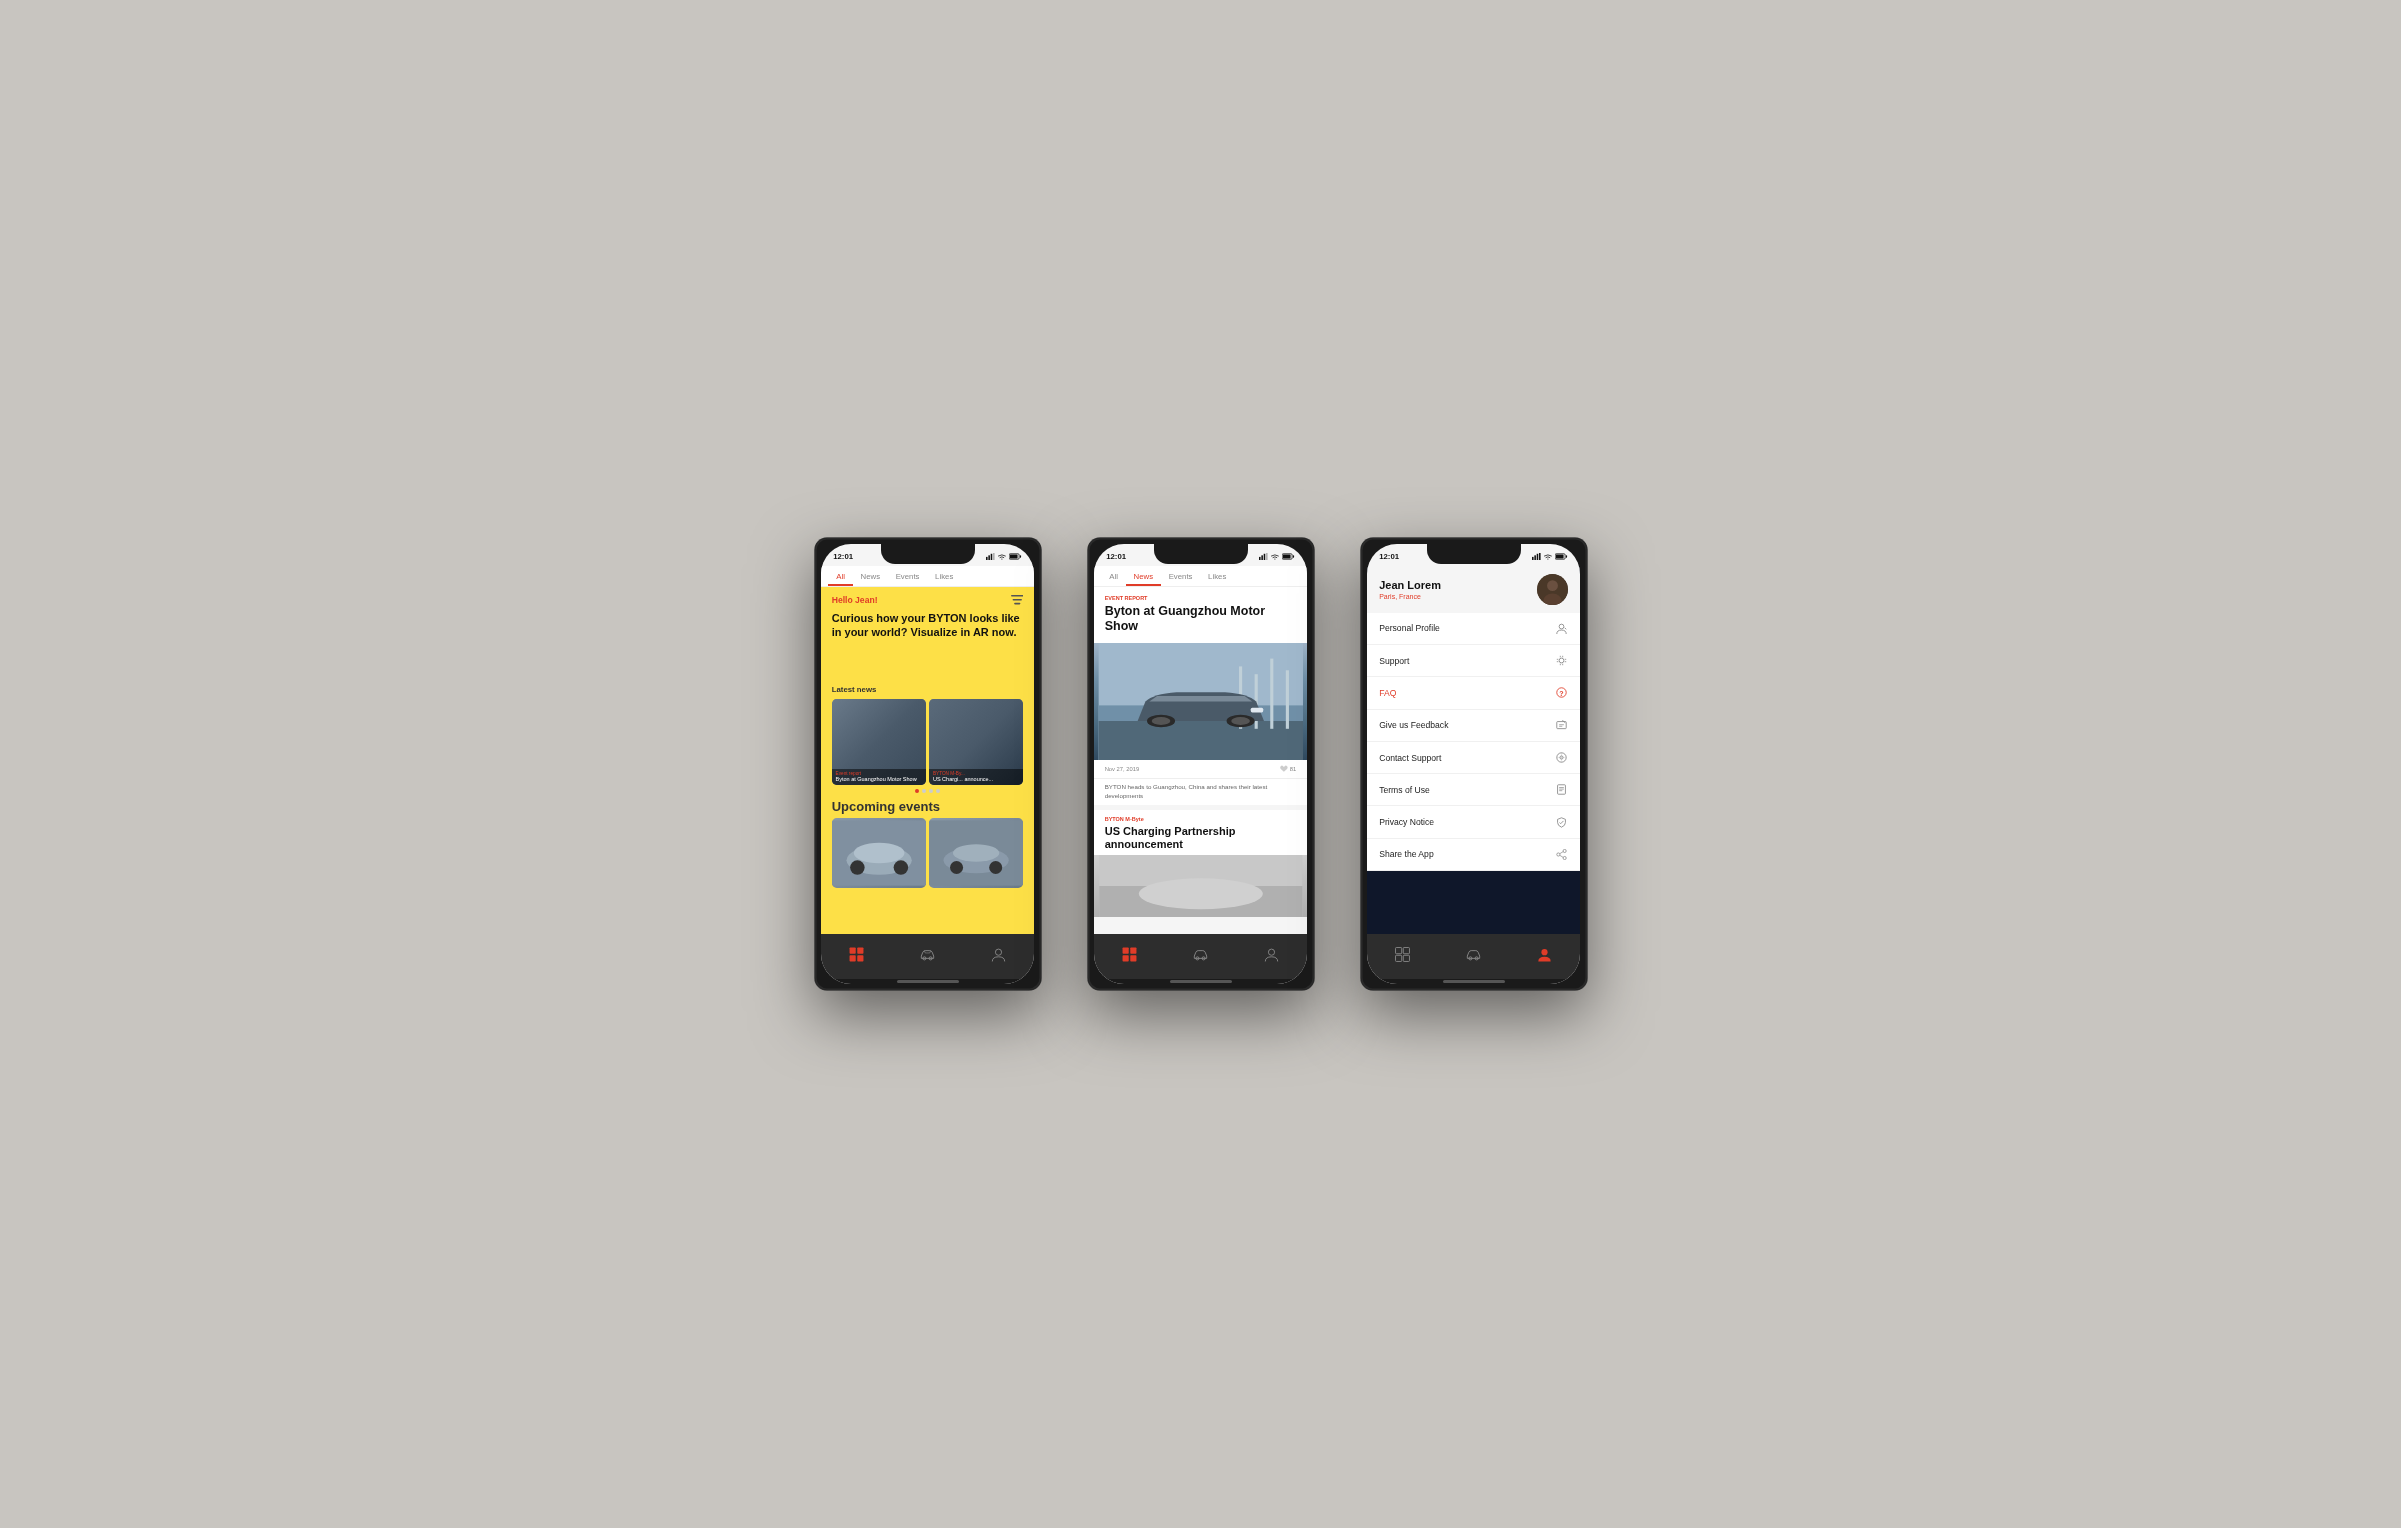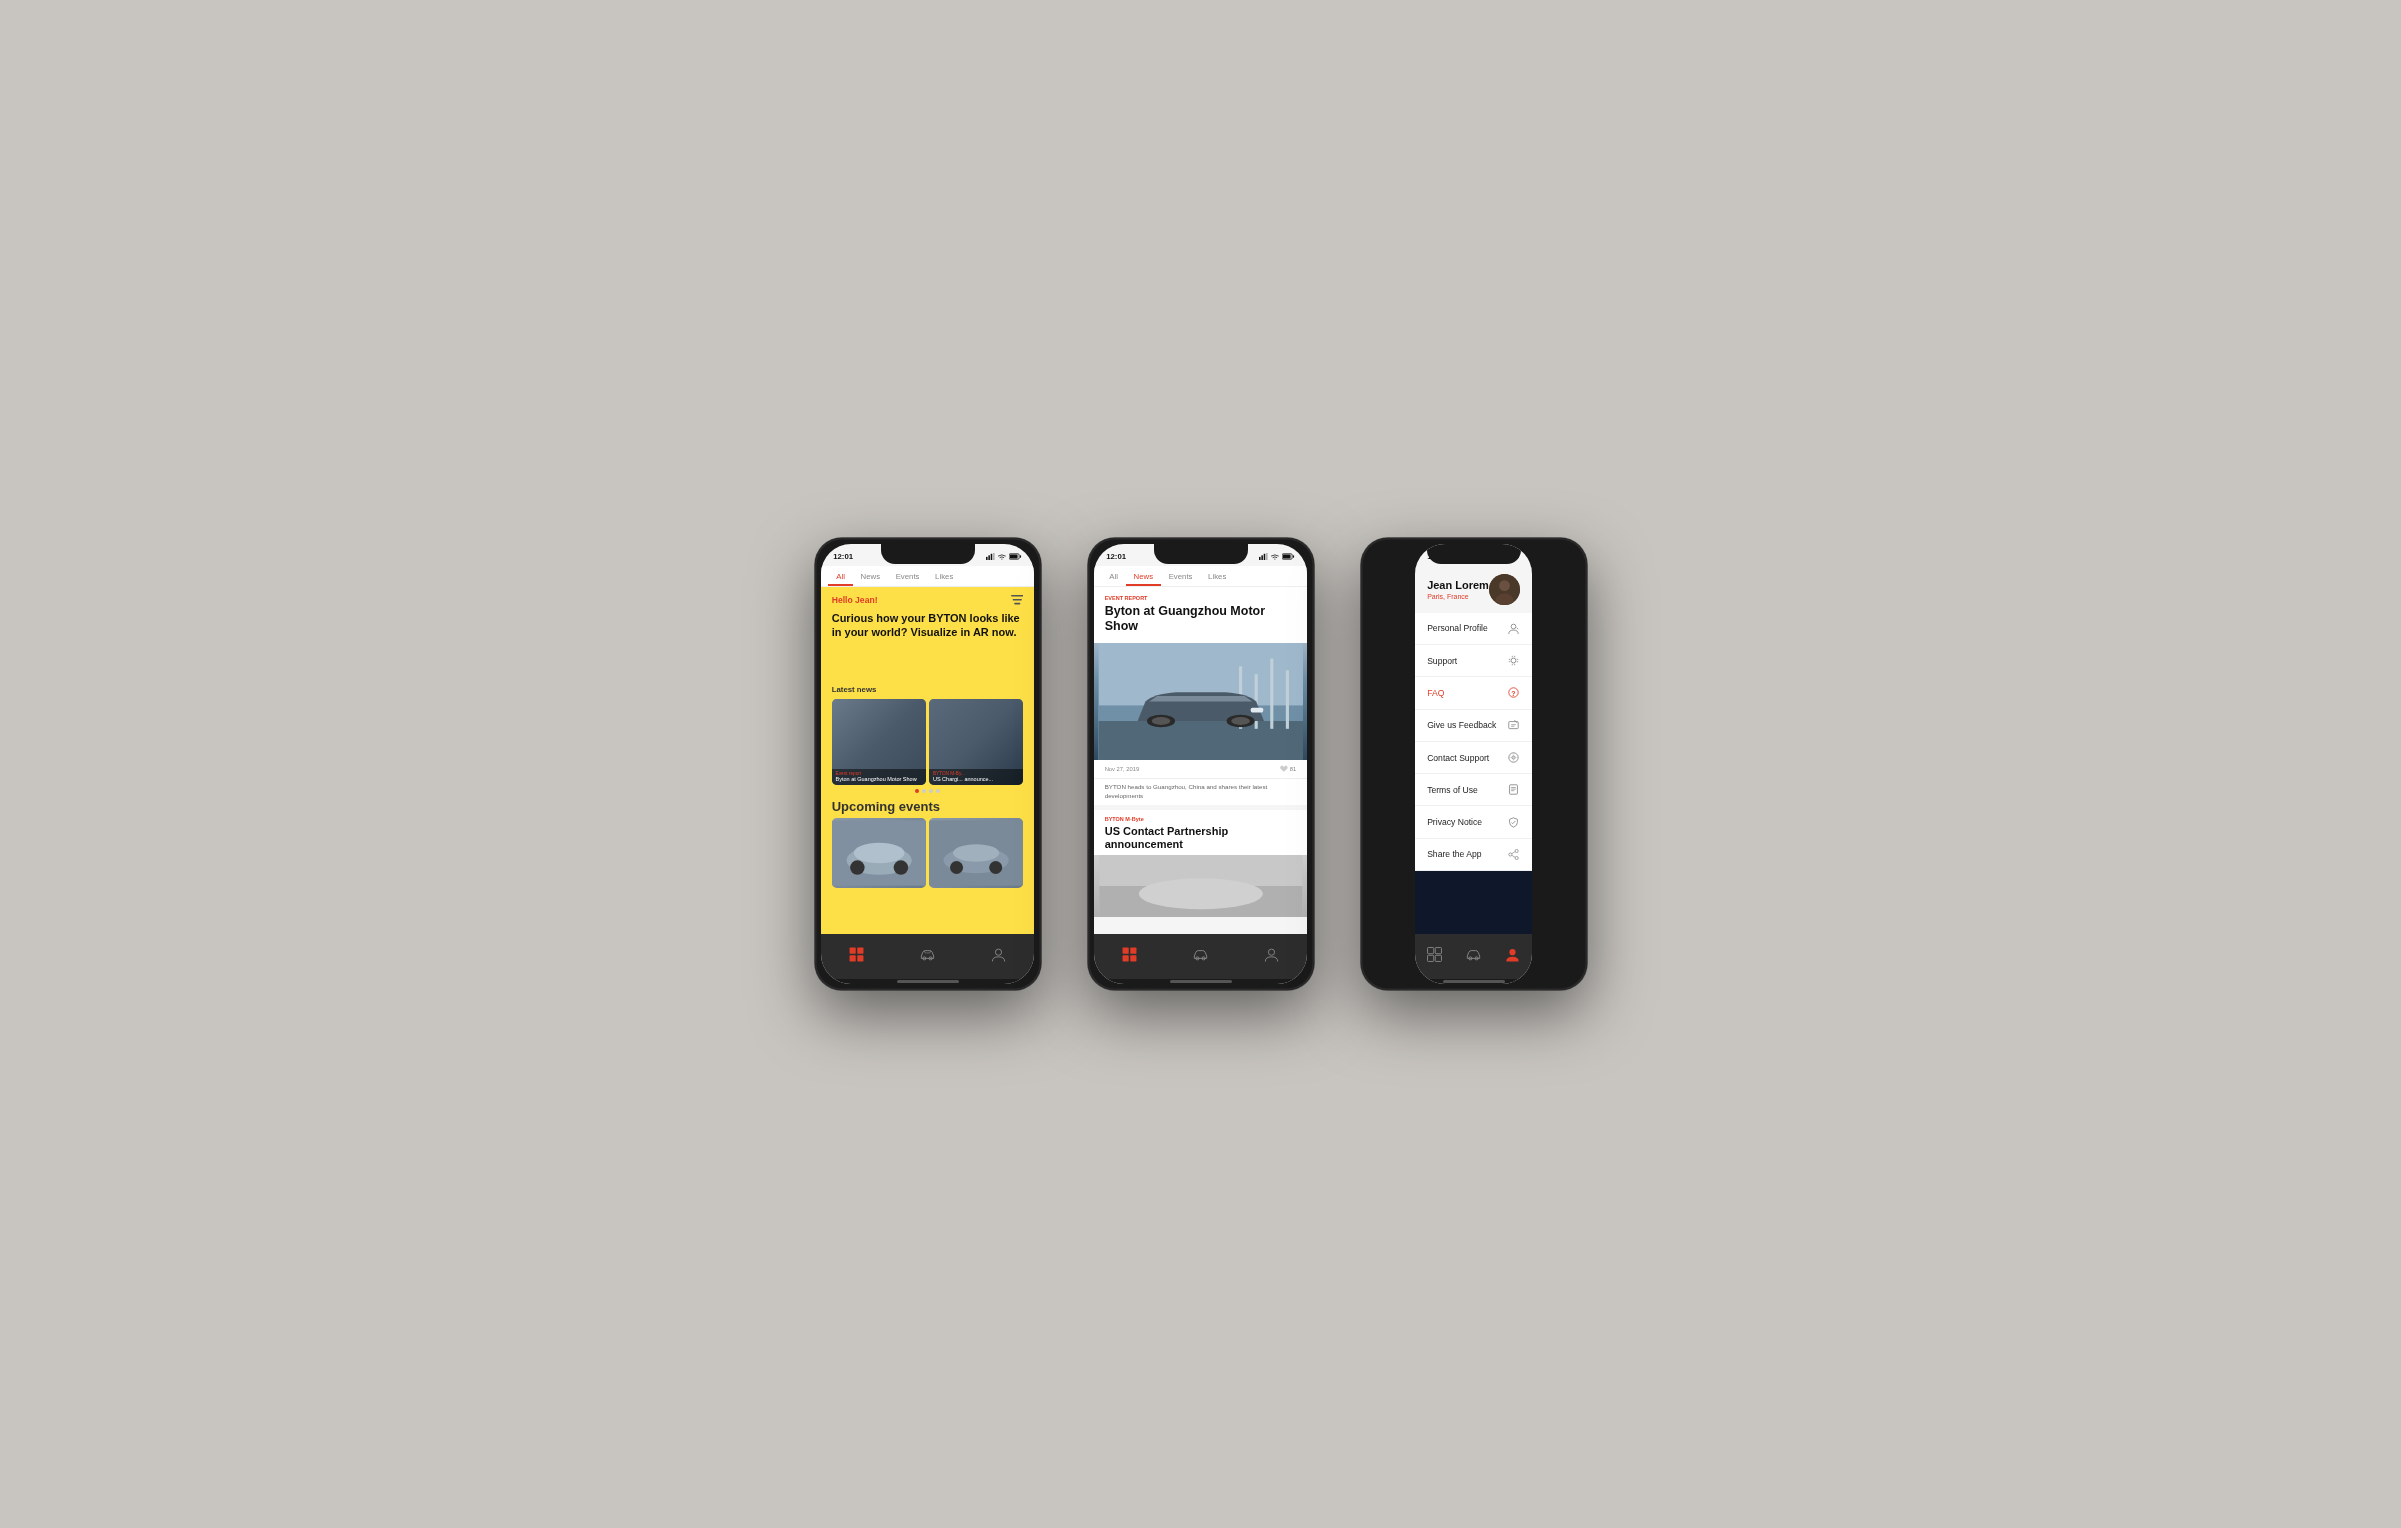--- a/index.html
+++ b/index.html
@@ -18,30 +18,29 @@
       gap: 47px;
       align-items: center;
       padding: 47px;
     }
 
     
     .phone {
       width: 226px;
       height: 452px;
       background: #1a1a1a;
-      border-radius: 27px;
+      border-radius: 12px;
       position: relative;
       box-shadow:
         0 0 0 0.8px #3a3a3a,
         0 23.4px 62px rgba(0,0,0,0.5),
         inset 0 0 0 1.6px #2a2a2a;
       display: flex;
       flex-direction: column;
       overflow: hidden;
-      align-items: center;
     }
 
     
     .phone::before {
       content: '';
       position: absolute;
       left: -3.1px;
       top: 78px;
       width: 3.1px;
       height: 27px;
@@ -655,21 +654,21 @@
             <span>81</span>
           </span>
         </div>
 
         <div class="p2-excerpt">BYTON heads to Guangzhou, China and shares their latest developments</div>
 
         <div class="p2-divider"></div>
 
         <div style="background:#fff;">
           <div class="p2-article2-tag">BYTON M-Byte</div>
-          <div class="p2-article2-title">US Contact Partnership announcement</div>
+          <div class="p2-article2-title">US Charging Partnership announcement</div>
         </div>
 
         <div class="p2-article2-img">
           <svg width="100%" height="62" viewBox="0 0 262 80">
             <rect width="262" height="80" fill="#c8c8c8"></rect>
             <rect x="0" y="40" width="262" height="40" fill="#b0b0b0"></rect>
             <ellipse cx="131" cy="50" rx="80" ry="20" fill="#d0d0d0"></ellipse>
           </svg>
         </div>
       </div>

